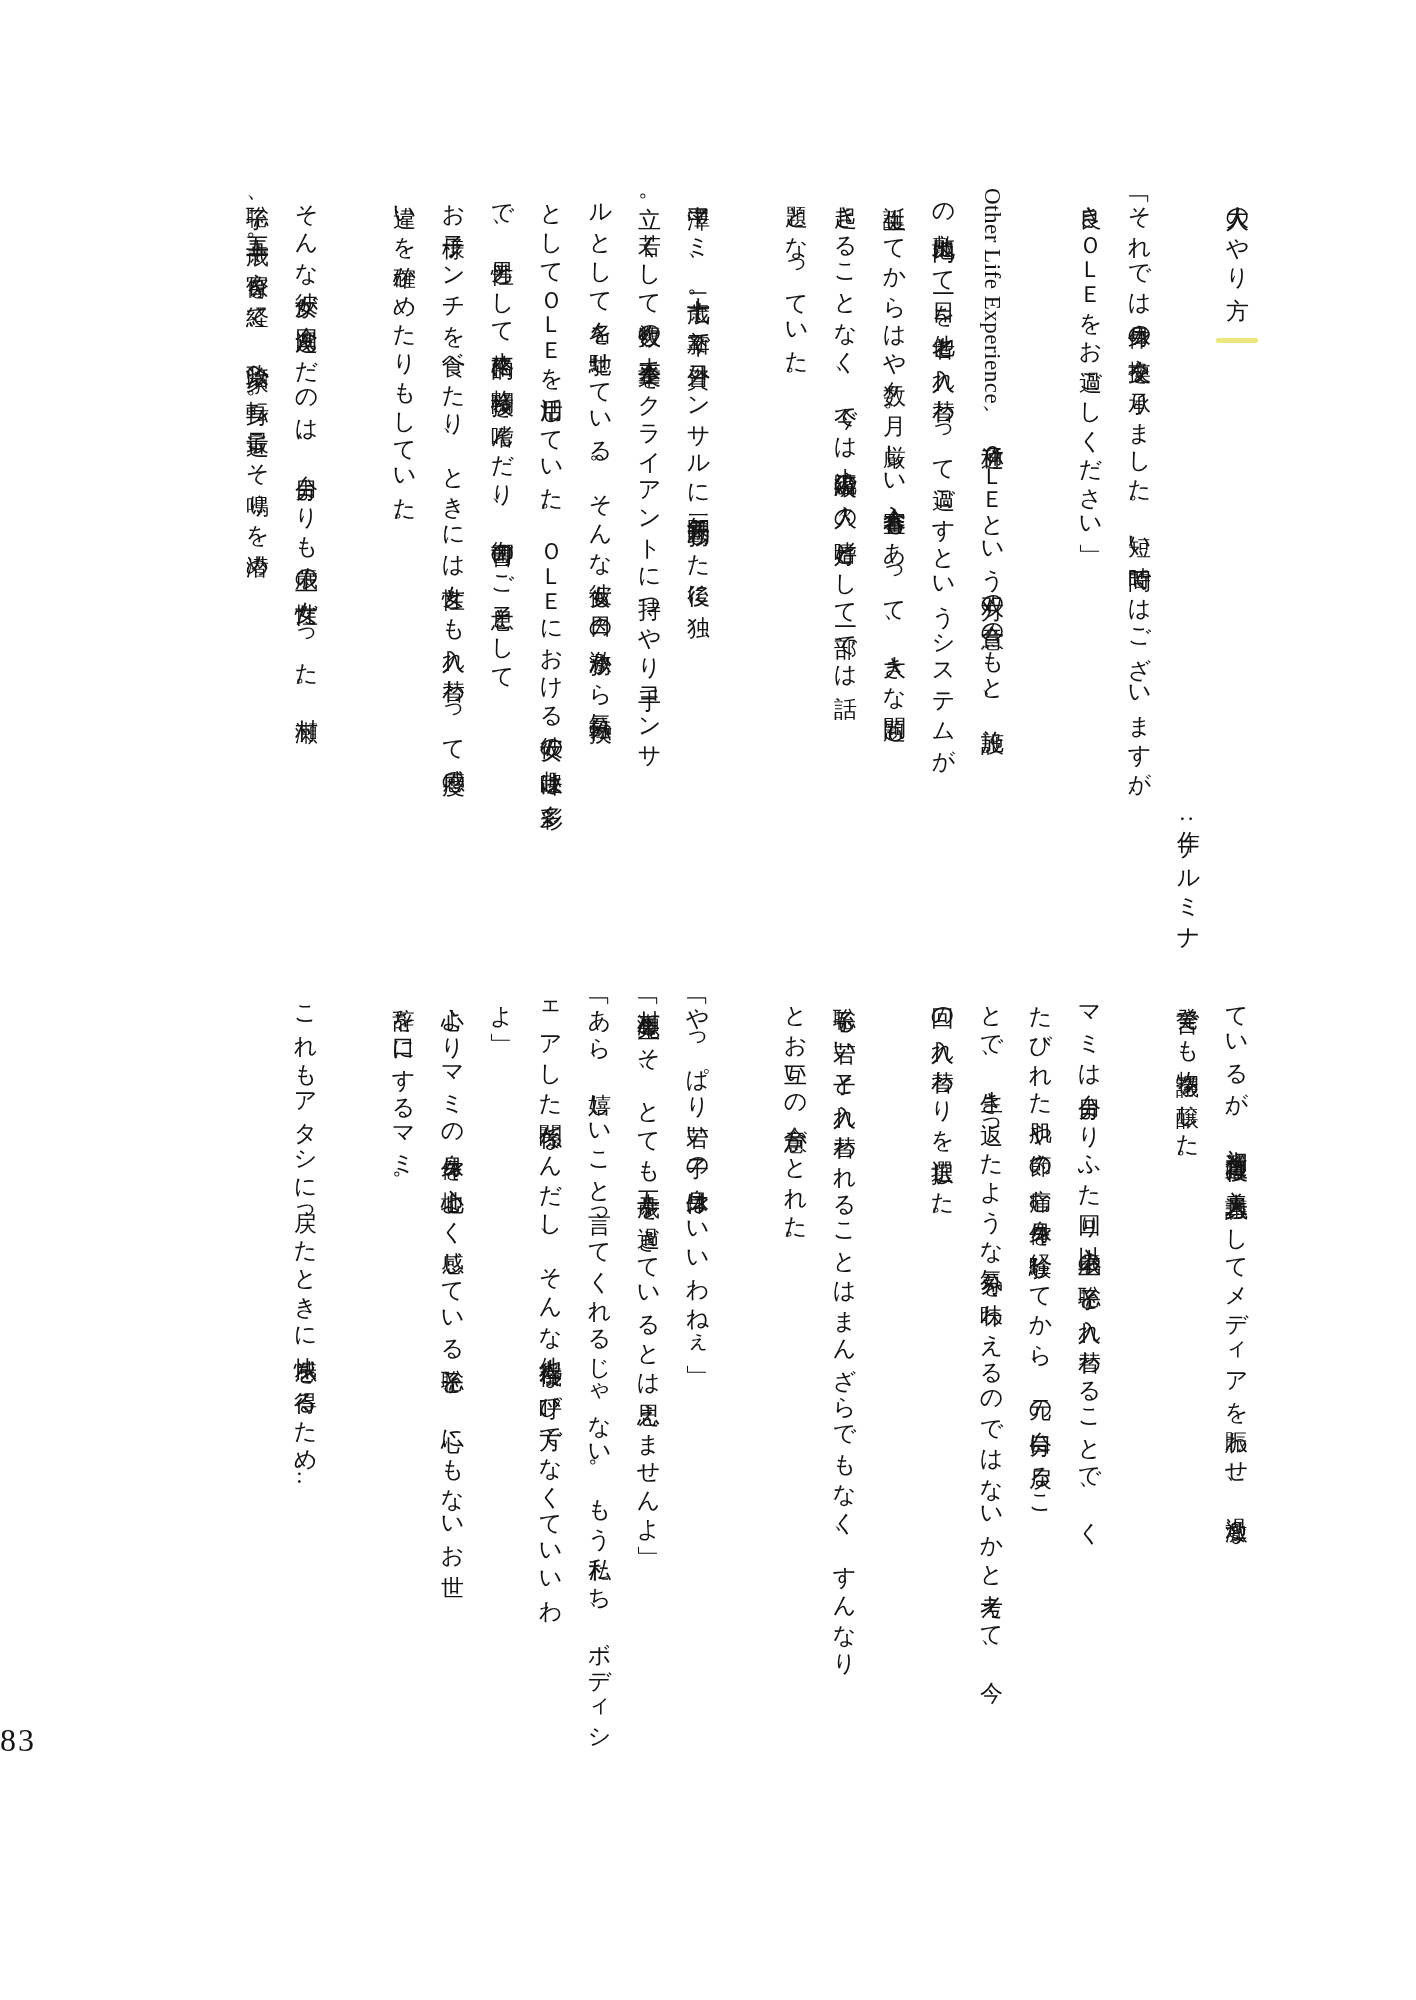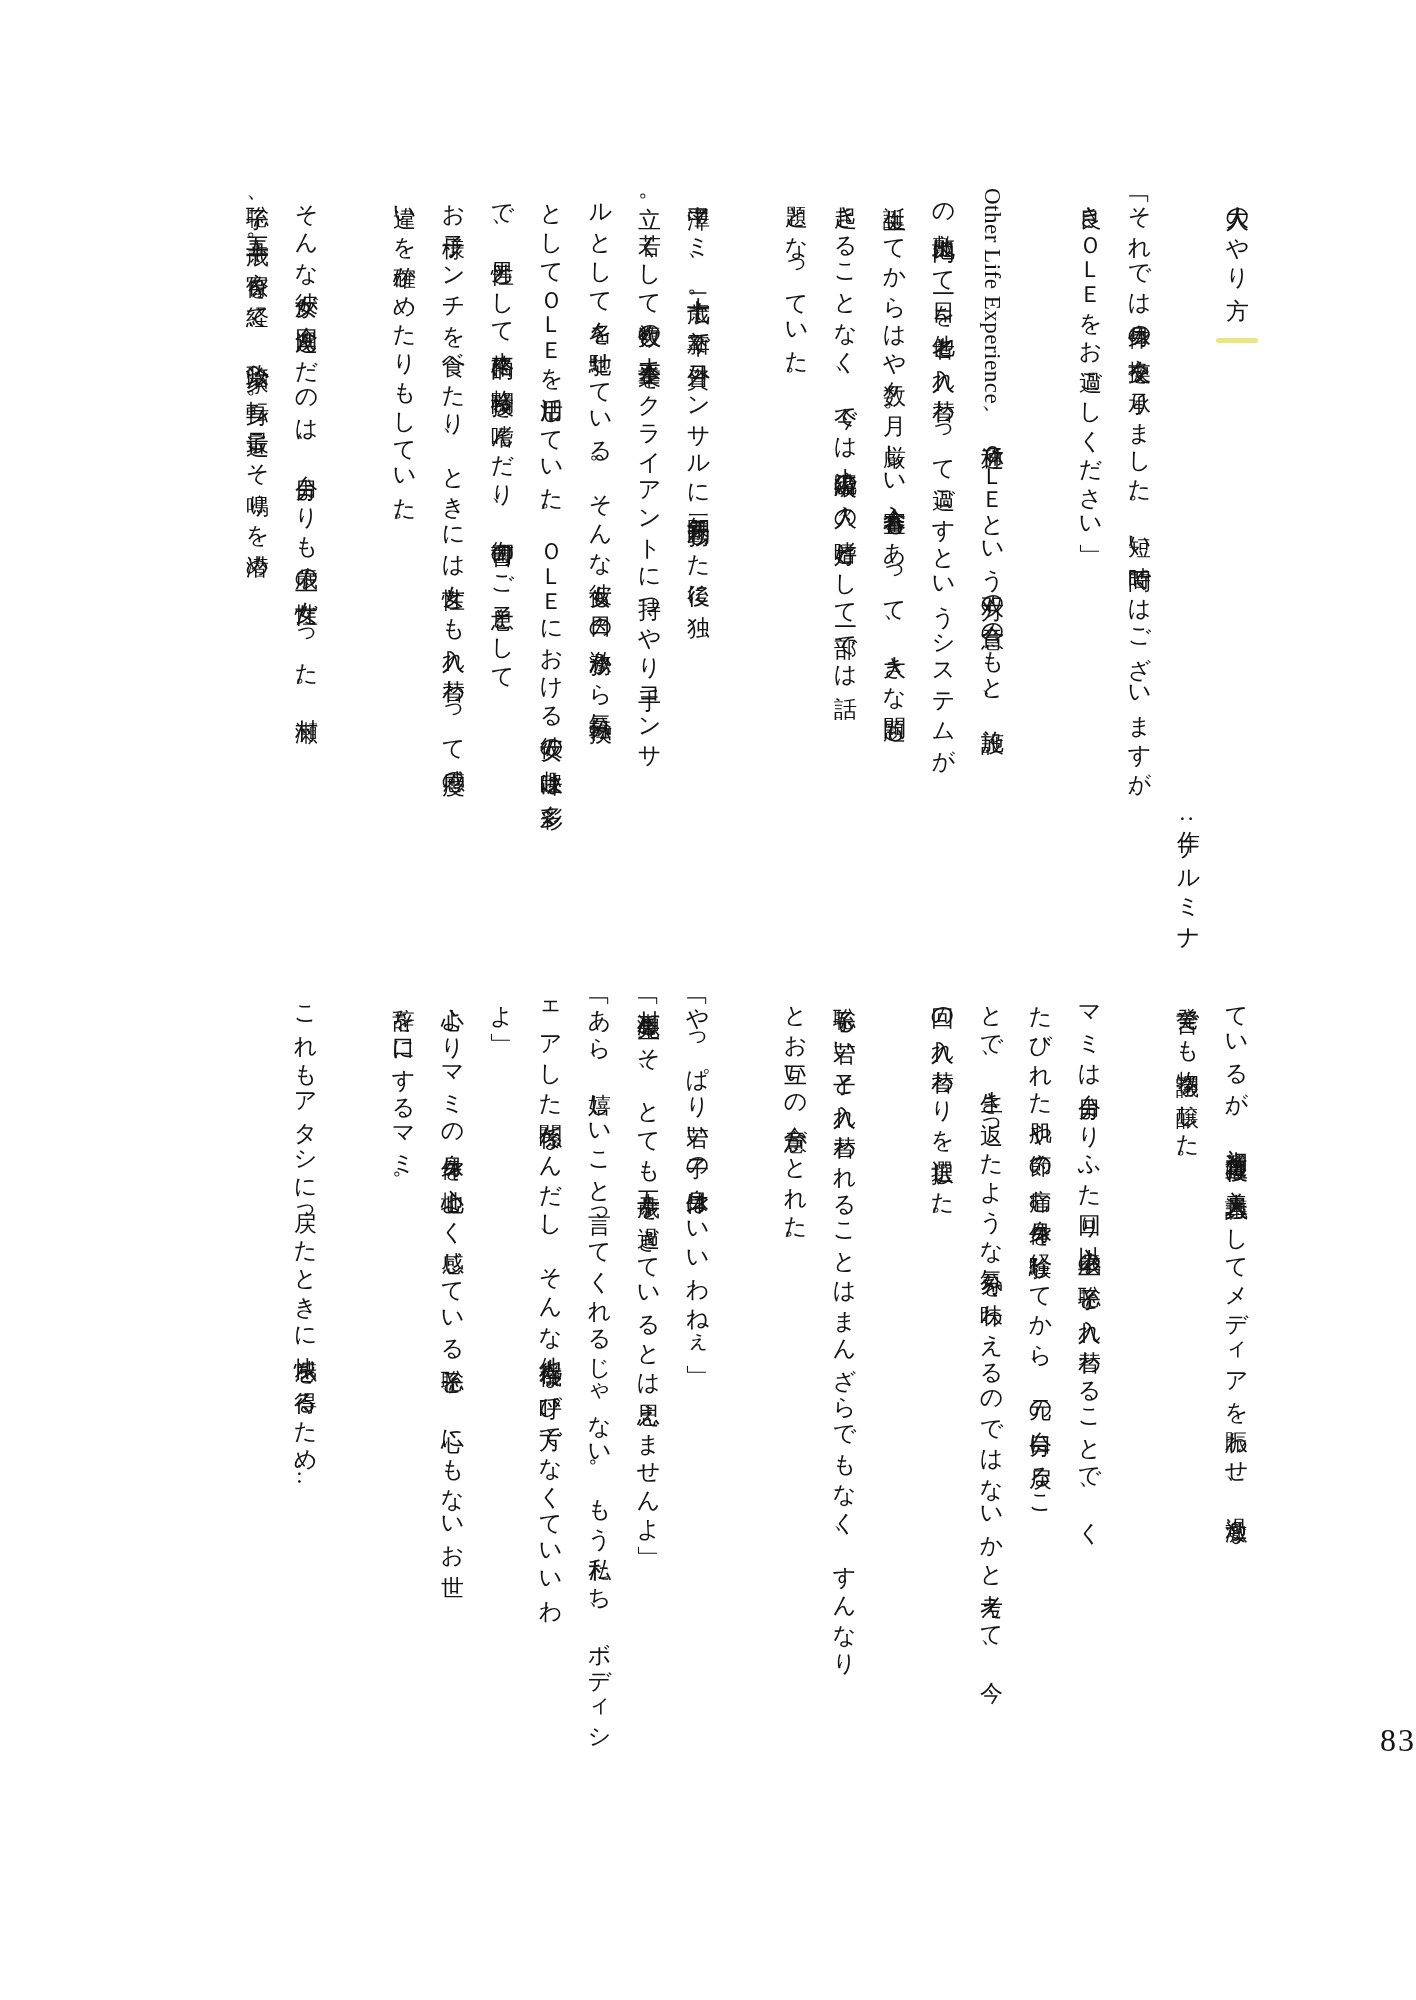--- a/index.html
+++ b/index.html
@@ -34,21 +34,21 @@
     position: absolute;
     right: 158px; top: 338px;
     width: 42px; height: 5px;
     border-radius: 2px;
     opacity: 0.85;
   }
   .page-number {
     position: absolute;
     top: 1722px; left: 0;
     width: 100%;
-    text-align: right;
+    text-align: left;
     font-size: 32px;
     letter-spacing: 2px;
   }
 </style>
 </head>
 <body style="background: rgb(255, 255, 255); color: rgb(20, 20, 20);">
 
 <div class="vblock upper-block">
   <div class="vcol">大人のやり方</div>
   <div class="vcol author-col">作:テルミナ</div>

